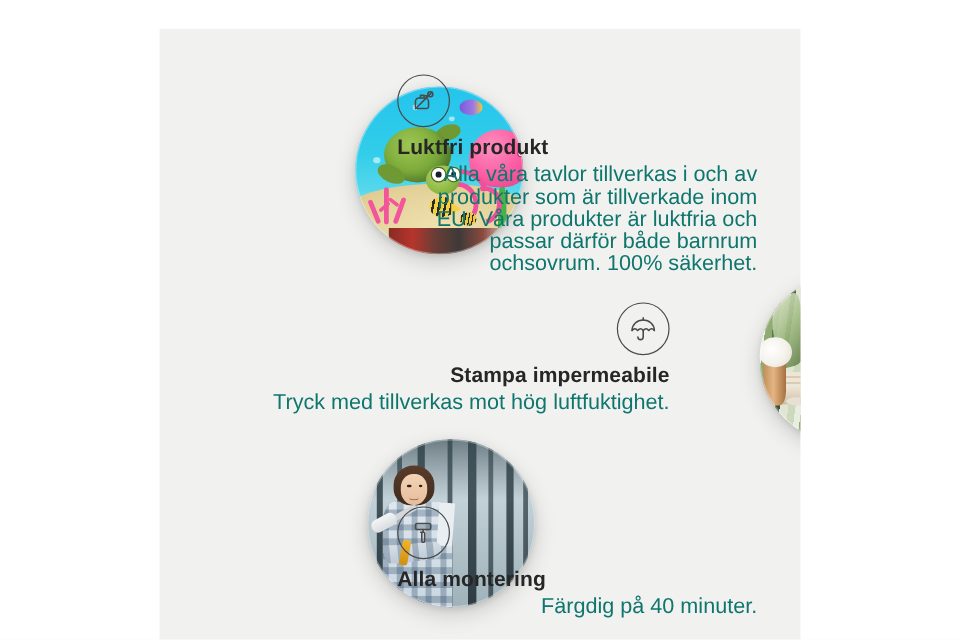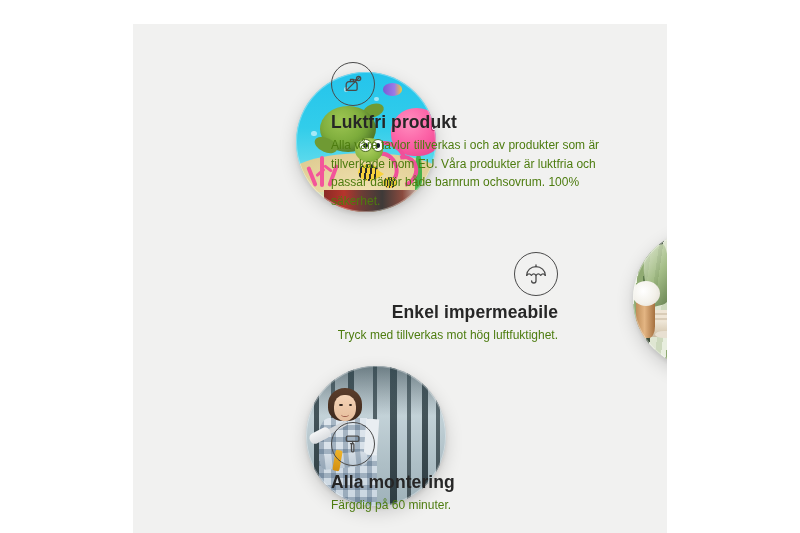--- a/index.html
+++ b/index.html
@@ -47,23 +47,24 @@
   }
   .feature h2 {
     margin: 6px 0 3px 0;
     font-size: 17.5px;
     font-weight: bold;
     color: #262626;
     letter-spacing: 0.1px;
   }
   .feature p {
     margin: 0;
-    font-size: 12px;
+    font-size: 18px;
     line-height: 18.6px;
-    color: #4d7c0f;
+    color: #0f766e;
+    text-align: right;
   }
 
   
   #feature-odourless {
     left: 198px;
     top: 38px;
     width: 300px;
     text-align: left;
   }
   #feature-odourless .icon-wrap { margin-left: 0; }
@@ -386,21 +387,21 @@
       <div class="icon-wrap">
         <svg width="28" height="28" viewBox="0 0 28 28" aria-hidden="true">
           <g fill="none" stroke="#4a4a4a" stroke-width="1.3" stroke-linecap="round" stroke-linejoin="round">
             <path d="M4.7 15.4C4.7 10.3 8.9 6.7 14 6.7s9.3 3.6 9.3 8.7"></path>
             <path d="M4.7 15.4c1.6-2 3.1-2 4.7 0 1.6-2 3.1-2 4.6 0 1.6-2 3.1-2 4.7 0 1.5-2 3.1-2 4.6 0"></path>
             <path d="M14 6.7V4.9"></path>
             <path d="M14 15.4v5.4c0 1.2-1 2.2-2.2 2.2s-2.2-1-2.2-2.2"></path>
           </g>
         </svg>
       </div>
-      <h2>Enkel impermeabile</h2>
+      <h2>Stampa impermeabile</h2>
       <p>Tryck med tillverkas mot hög luftfuktighet.</p>
     </div>
 
     <div class="bubble" id="bubble-bathroom">
       <div class="scene">
         <div class="bath-wall"></div>
 
         <div class="bath-leaf l2"></div>
 
         <div class="bath-backsplash"></div>
@@ -444,17 +445,17 @@
       <div class="icon-wrap">
         <svg width="28" height="28" viewBox="0 0 28 28" aria-hidden="true">
           <g fill="none" stroke="#4a4a4a" stroke-width="1.3" stroke-linecap="round" stroke-linejoin="round">
             <rect x="7.3" y="6.2" width="12.6" height="5.1" rx="1.4"></rect>
             <path d="M13.6 11.3v2.3h-2.1"></path>
             <rect x="12.5" y="13.6" width="2.4" height="8.2" rx="0.8"></rect>
           </g>
         </svg>
       </div>
       <h2>Alla montering</h2>
-      <p>Färgdig på 60 minuter.</p>
+      <p>Färgdig på 40 minuter.</p>
     </div>
 
   </div>
 </div>
 
 </body></html>

